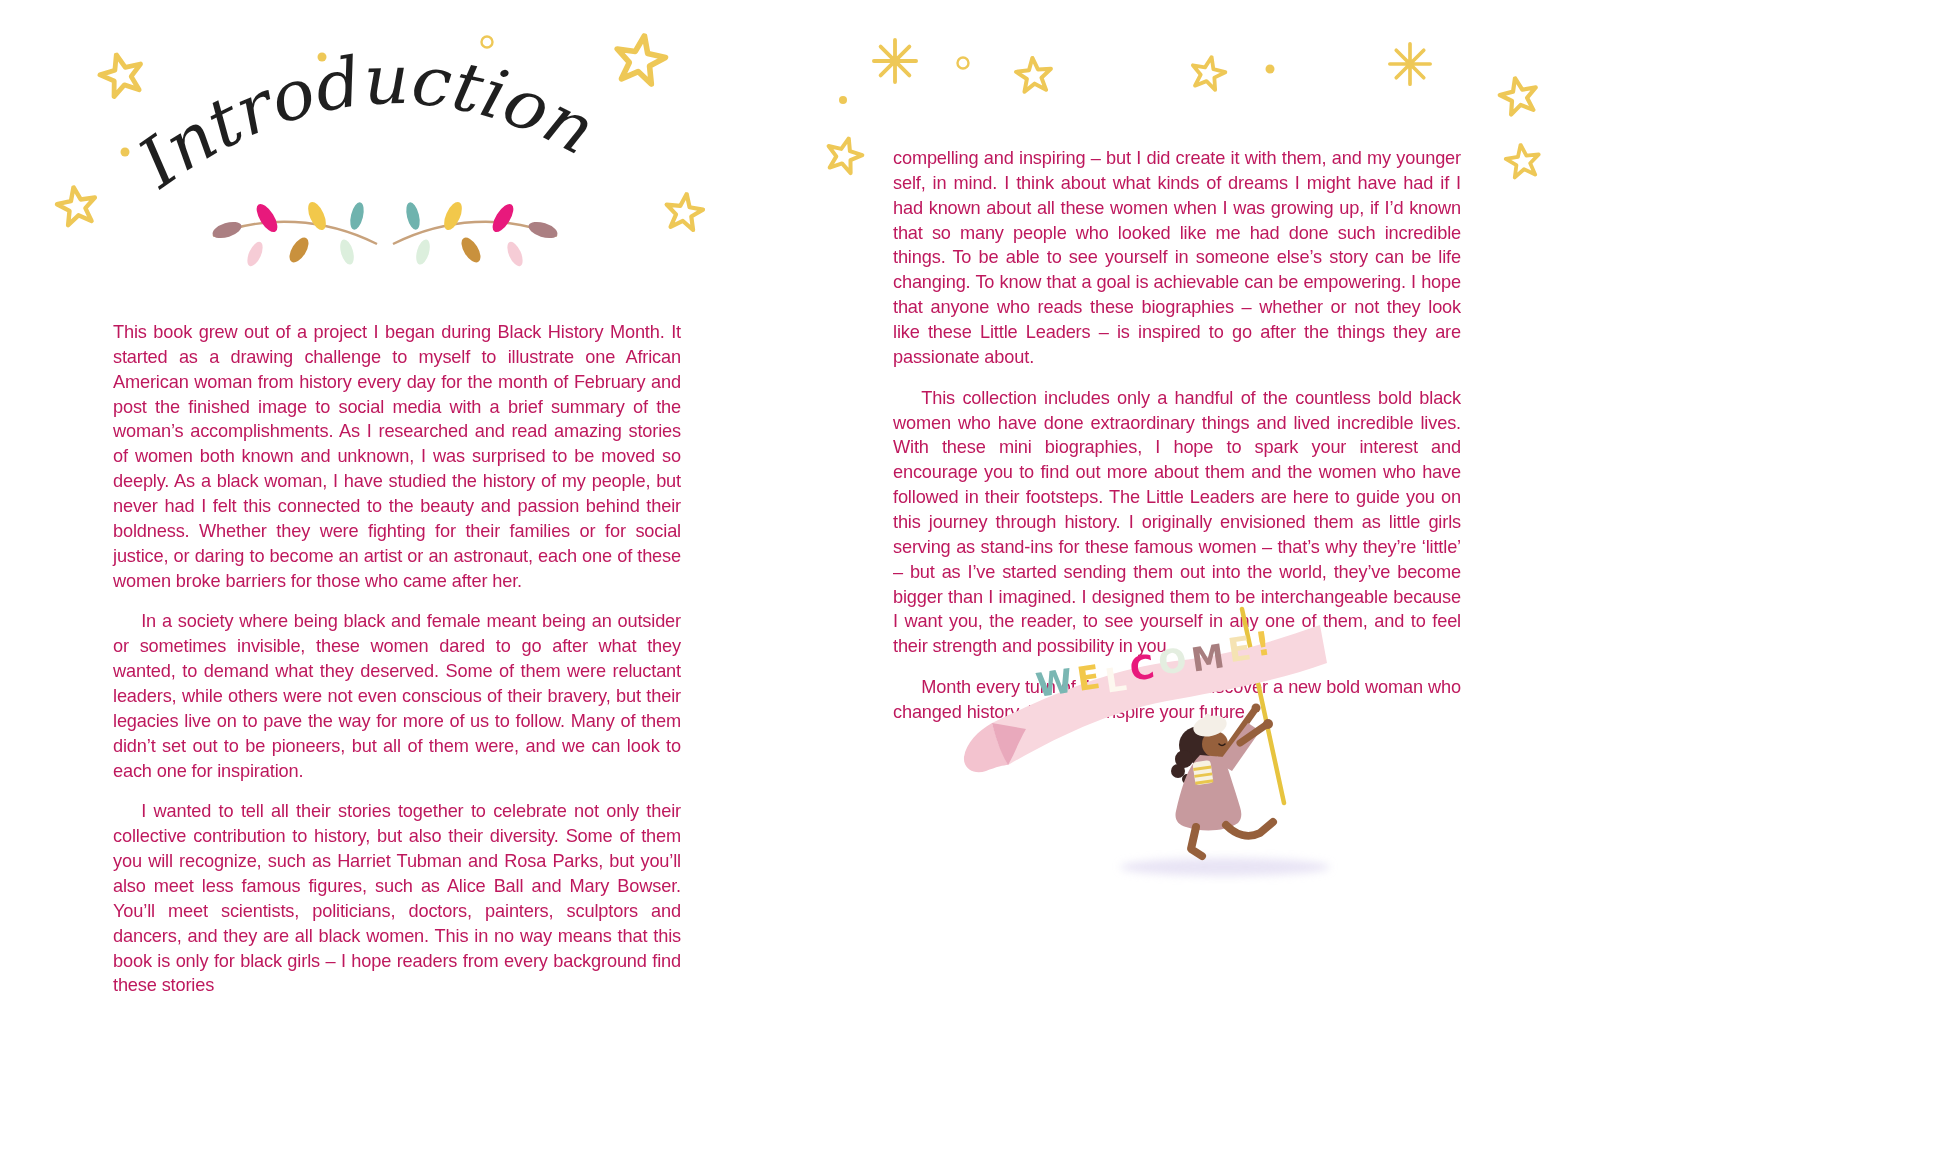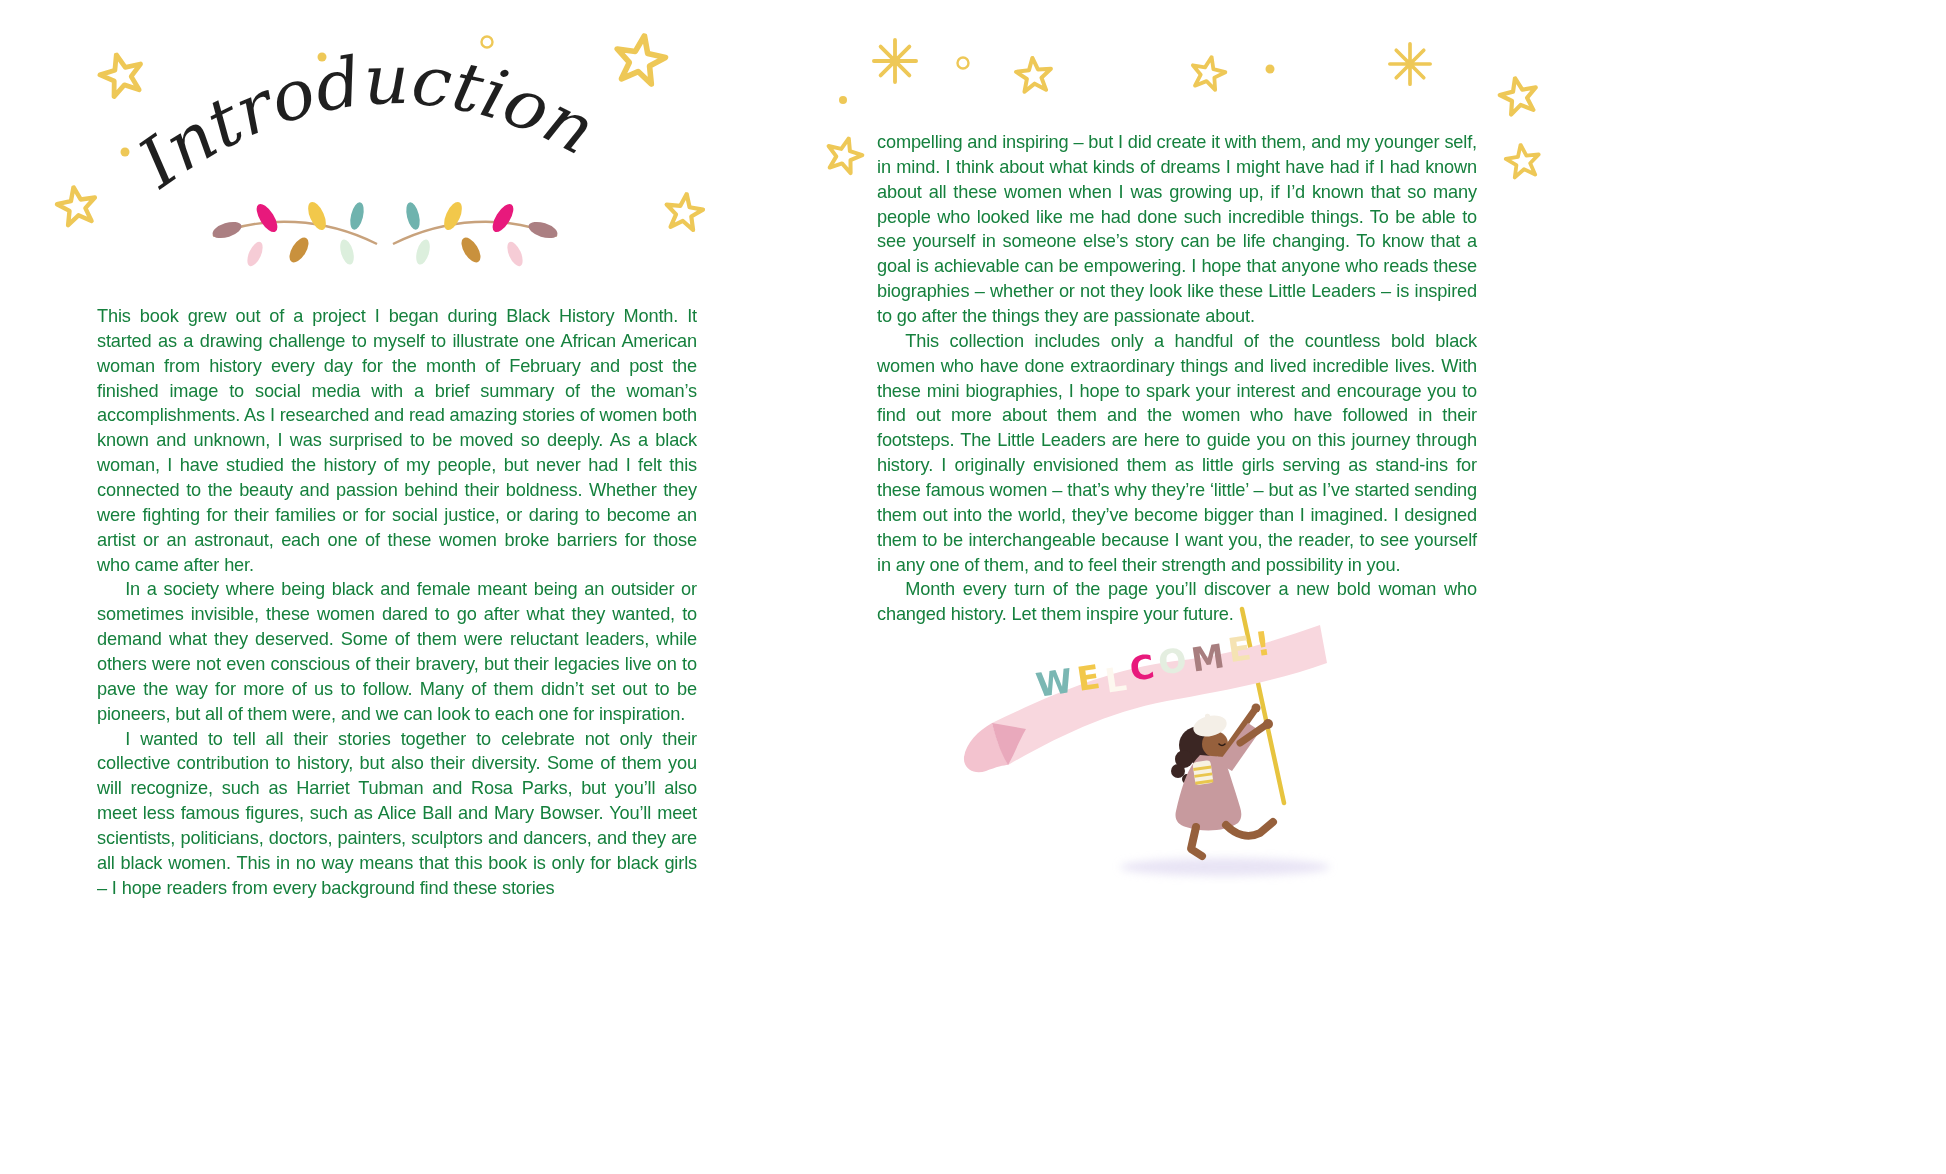--- a/index.html
+++ b/index.html
@@ -3,25 +3,25 @@
 <meta charset="utf-8">
 <style>
   html,body{margin:0;padding:0;}
   body{
     width:1946px;height:1174px;position:relative;overflow:hidden;
     background:#ffffff;
     font-family:"Liberation Sans",sans-serif;
   }
   .page-text{position:absolute;width:600px;}
   .page-text p{
-    margin:0;
+    margin:16px;
     font-size:18.2px;
     line-height:24.86px;
     letter-spacing:-0.15px;
-    color:#15803d;
+    color:#be185d;
     text-align:justify;
   }
   .page-text p.indent{text-indent:1.55em;}
   #left-text{left:97px;top:304px;}
   #right-text{left:877px;top:130px;}
   #title-svg{position:absolute;left:135px;top:52px;width:500px;height:190px;}
   #leaves-svg{position:absolute;left:205px;top:200px;width:360px;height:80px;}
   #decor-svg{position:absolute;left:0;top:0;width:1946px;height:1174px;pointer-events:none;}
   #illustration-svg{position:absolute;left:930px;top:595px;width:500px;height:300px;}
   .title-text{

